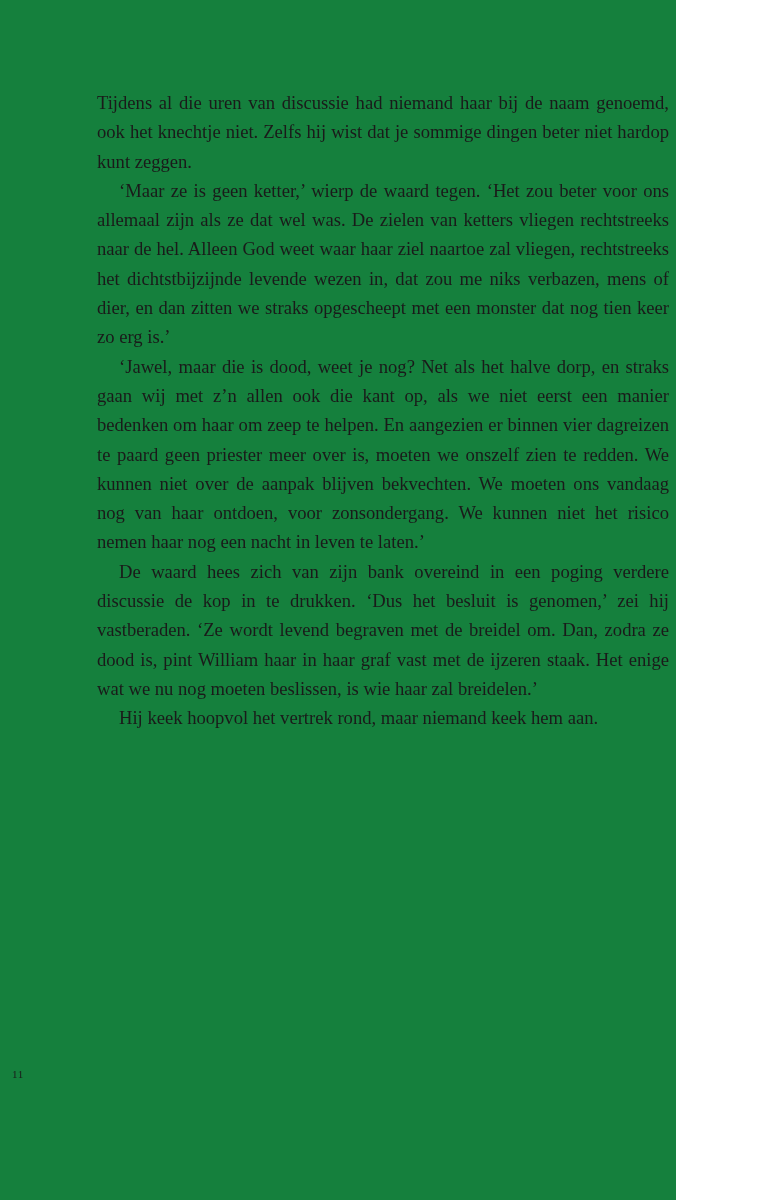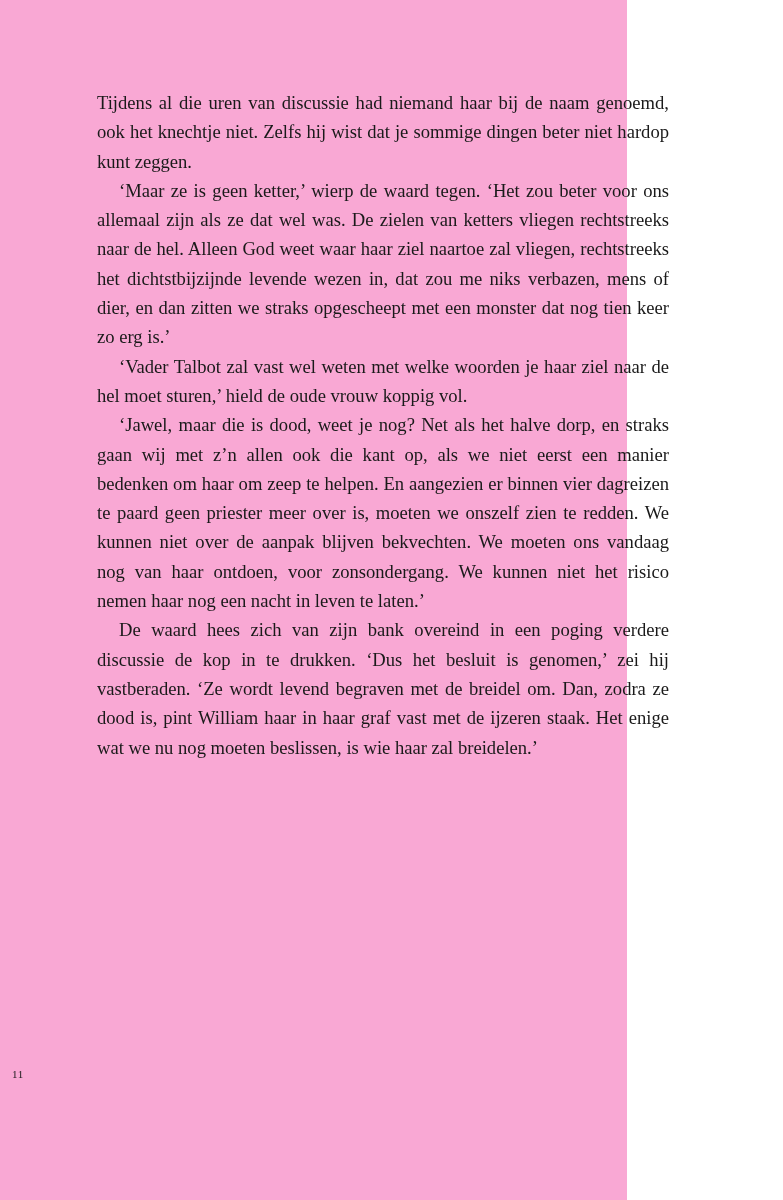--- a/index.html
+++ b/index.html
@@ -8,23 +8,23 @@
     background: #ffffff;
   }
   body {
     width: 783px;
     height: 1200px;
     overflow: hidden;
     font-family: "Liberation Serif", serif;
   }
   .page {
     position: relative;
-    width: 627px;
+    width: 676px;
     height: 1200px;
-    background: #f9a8d4;
+    background: #15803d;
     box-sizing: border-box;
     padding-left: 24px;
   }
   .text-block {
     position: absolute;
     left: 97px;
     top: 88px;
     width: 572px;
     text-align: justify;
     color: #1a1a1a;
@@ -56,20 +56,20 @@
   }
 </style>
 </head>
 <body>
 
 <div class="page">
 
   <div class="text-block">
     <p class="para">Tijdens al die uren van discussie had niemand haar bij de naam ge­noemd, ook het knechtje niet. Zelfs hij wist dat je sommige dingen beter niet hardop kunt zeggen.</p>
     <p class="para indent">‘Maar ze is geen ketter,’ wierp de waard tegen. ‘Het zou beter voor ons allemaal zijn als ze dat wel was. De zielen van ketters vliegen rechtstreeks naar de hel. Alleen God weet waar haar ziel naartoe zal vliegen, rechtstreeks het dichtstbijzijnde levende wezen in, dat zou me niks verbazen, mens of dier, en dan zitten we straks opgescheept met een monster dat nog tien keer zo erg is.’</p>
-    <p class="para indent">‘Vader Talbot zal vast wel weten met welke woorden je haar ziel naar de hel moet sturen,’ hield de oude vrouw koppig vol.</p>
     <p class="para indent">‘Jawel, maar die is dood, weet je nog? Net als het halve dorp, en straks gaan wij met z’n allen ook die kant op, als we niet eerst een manier bedenken om haar om zeep te helpen. En aangezien er bin­nen vier dagreizen te paard geen priester meer over is, moeten we onszelf zien te redden. We kunnen niet over de aanpak blijven bek­vechten. We moeten ons vandaag nog van haar ontdoen, voor zons­ondergang. We kunnen niet het risico nemen haar nog een nacht in leven te laten.’</p>
     <p class="para indent">De waard hees zich van zijn bank overeind in een poging verde­re discussie de kop in te drukken. ‘Dus het besluit is genomen,’ zei hij vastberaden. ‘Ze wordt levend begraven met de breidel om. Dan, zodra ze dood is, pint William haar in haar graf vast met de ijzeren staak. Het enige wat we nu nog moeten beslissen, is wie haar zal breidelen.’</p>
+    <p class="para indent">Hij keek hoopvol het vertrek rond, maar niemand keek hem aan.</p>
   </div>
 
   <div class="folio">11</div>
 
 </div>
 
 </body></html>

